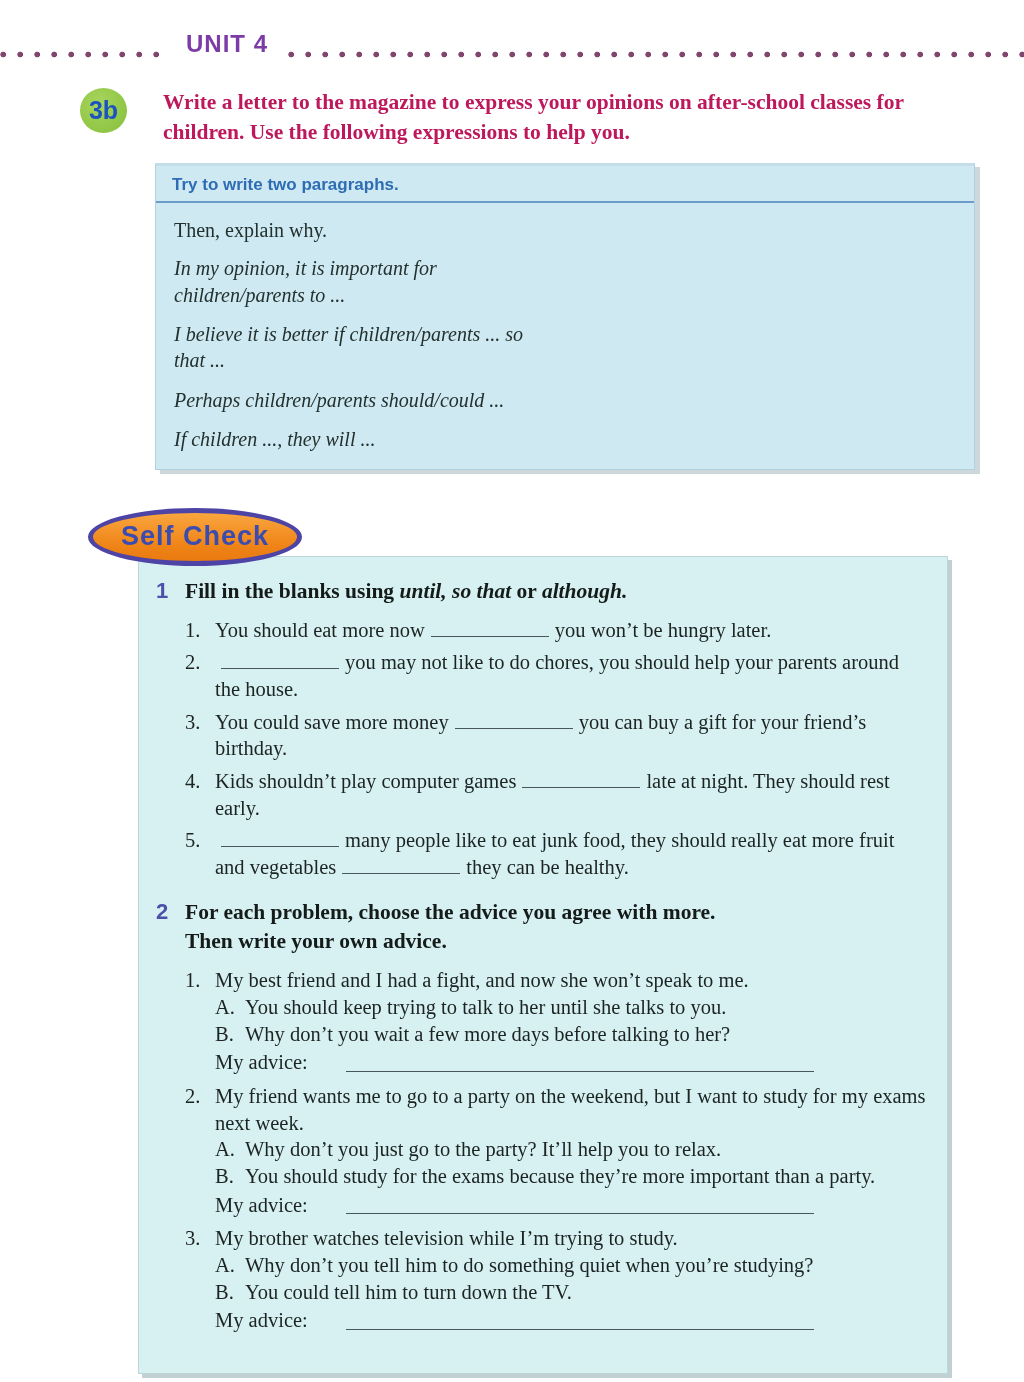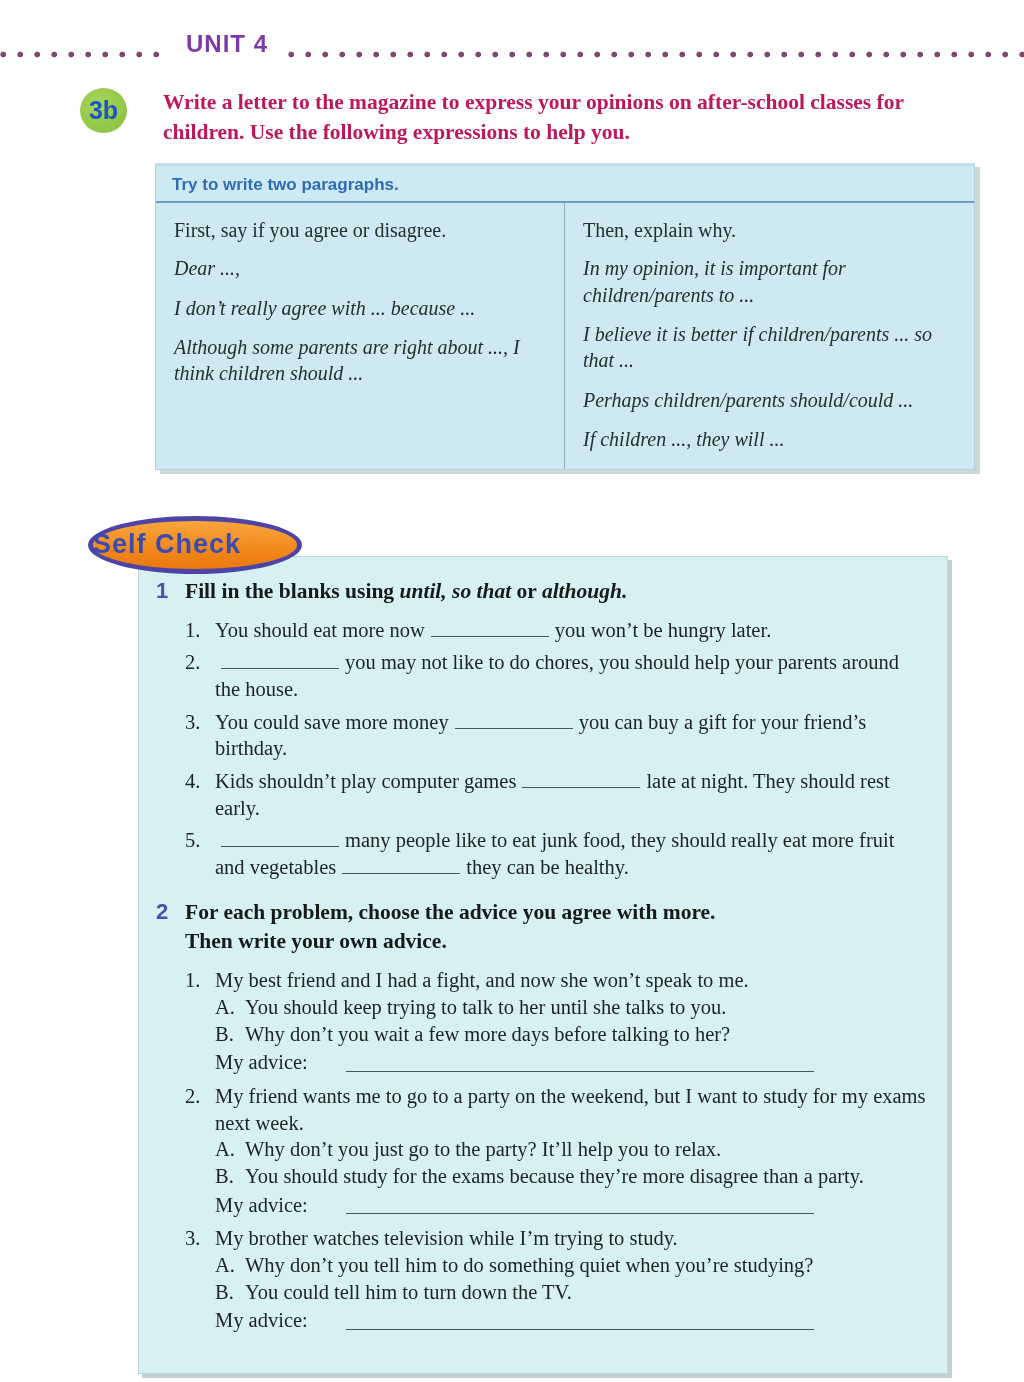--- a/index.html
+++ b/index.html
@@ -54,24 +54,24 @@
   .expr-item { font-style:italic; margin:13px 0 0; line-height:1.32; }
 
   
   .selfcheck-row { position:relative; margin-top:38px; height:58px; }
   .pink-blob {
     position:absolute; left:175px; top:30px; width:90px; height:46px;
     background:radial-gradient(ellipse at 50% 35%, #f8bcd8 0%, #ee8fbe 55%, rgba(238,143,190,0) 78%);
     border-radius:50%; z-index:1;
   }
   .sc-oval {
-    position:absolute; left:88px; top:8px; width:214px; height:58px;
+    position:absolute; left:88px; top:0; width:214px; height:58px;
     background:linear-gradient(180deg, #f9a63e 0%, #ef8316 70%, #e97a10 100%);
     border:5px solid #4d44a6; border-radius:50%;
-    display:flex; align-items:center; justify-content:flex-start; z-index:3;
+    display:flex; align-items:center; justify-content:center; z-index:3;
   }
   .sc-text {
     font-family:"Liberation Sans", sans-serif; font-weight:bold;
     font-size:27px; color:#3b4cb0; letter-spacing:1px;
   }
 
   
   .sc-panel {
     position:relative; z-index:2; margin:-10px 0 0 138px; width:810px;
     background:#d7f0f2; border:1px solid #bdd7d9;
@@ -115,26 +115,20 @@
 </div>
 
 <div class="ex3b">
   <div class="badge-3b">3b</div>
   <div class="instruction">Write a letter to the magazine to express your opinions on after-school classes for children. Use the following expressions to help you.</div>
 </div>
 
 <div class="expr-table">
   <div class="expr-header">Try to write two paragraphs.</div>
   <div class="expr-body">
-    <div class="expr-col left">
-      <div class="col-title">First, say if you agree or disagree.</div>
-      <div class="expr-item">Dear ...,</div>
-      <div class="expr-item">I don’t really agree with ... because ...</div>
-      <div class="expr-item">Although some parents are right about ..., I think children should ...</div>
-    </div>
     <div class="expr-col">
       <div class="col-title">Then, explain why.</div>
       <div class="expr-item">In my opinion, it is important for children/parents to ...</div>
       <div class="expr-item">I believe it is better if children/parents ... so that ...</div>
       <div class="expr-item">Perhaps children/parents should/could ...</div>
       <div class="expr-item">If children ..., they will ...</div>
     </div>
   </div>
 </div>
 
@@ -209,21 +203,21 @@
       <div class="problem">
         <span class="fi-num">2.</span>
         <div class="fi-text">
           <div>My friend wants me to go to a party on the weekend, but I want to study for my exams next week.</div>
           <div class="opt">
             <span class="opt-letter">A.</span>
             <div class="opt-text">Why don’t you just go to the party? It’ll help you to relax.</div>
           </div>
           <div class="opt">
             <span class="opt-letter">B.</span>
-            <div class="opt-text">You should study for the exams because they’re more disagree than a party.</div>
+            <div class="opt-text">You should study for the exams because they’re more important than a party.</div>
           </div>
           <div class="advice">
             <span>My advice:</span>
             <span class="advice-blank"></span>
           </div>
         </div>
       </div>
 
       <div class="problem">
         <span class="fi-num">3.</span>

